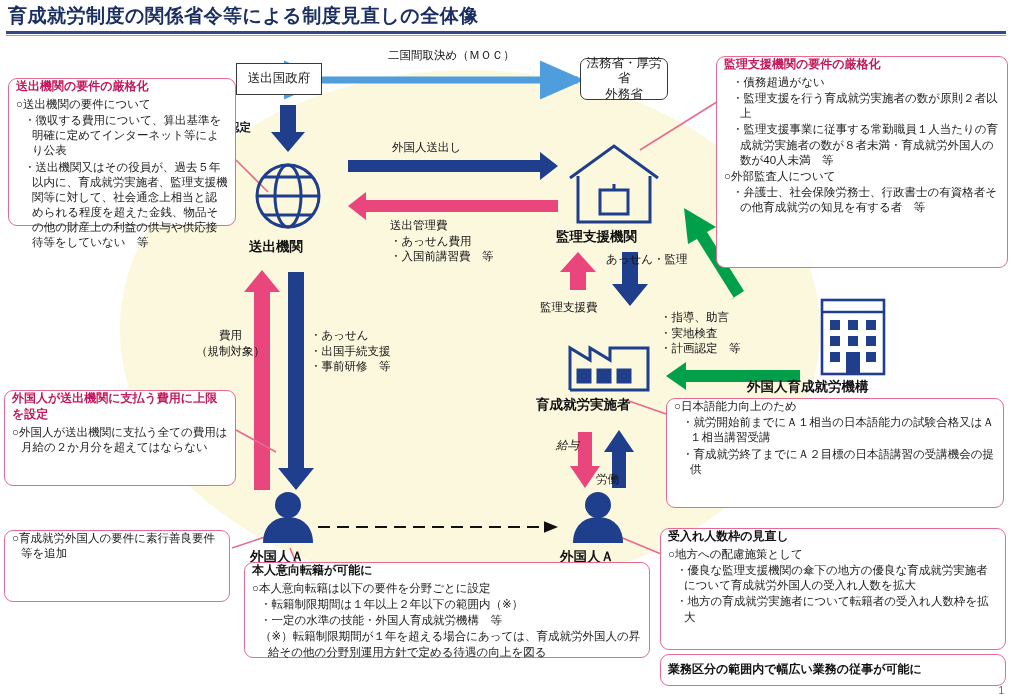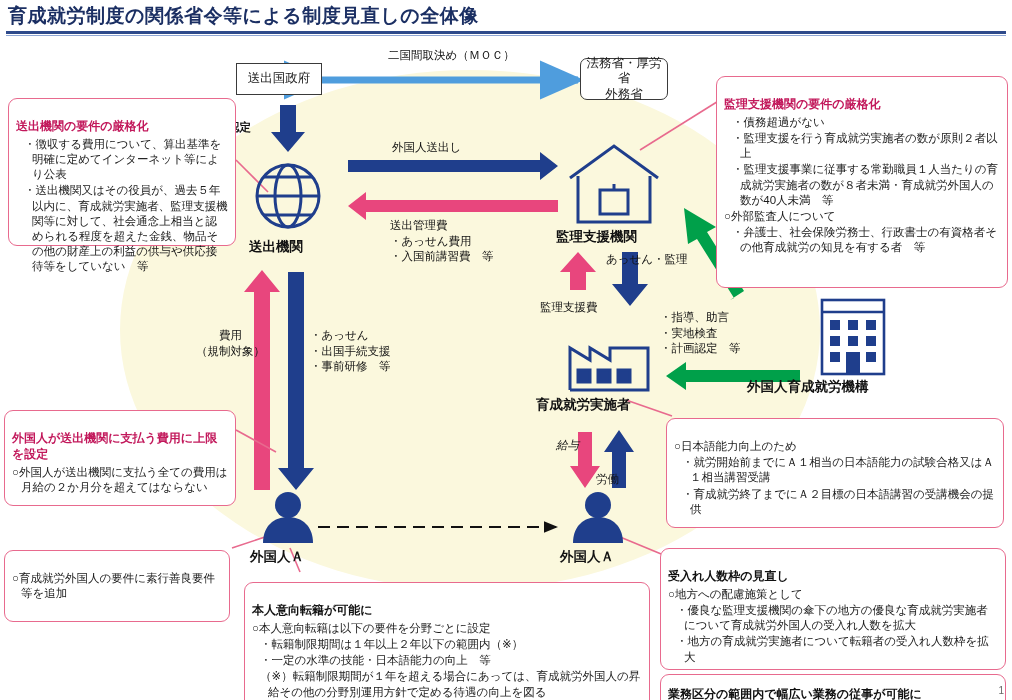--- a/index.html
+++ b/index.html
@@ -20,21 +20,21 @@
 
   
   #bg-ellipse{
     position:absolute;left:120px;top:70px;width:700px;height:520px;
     background:#fbf8dd;border-radius:50%;
   }
 
   
   .pinkbox{
     position:absolute;background:#ffffff;border:1.6px solid #e86a8e;border-radius:9px;
-    padding:20px 7px;box-sizing:border-box;font-size:11.5px;line-height:1.32;margin-top:20px;
+    padding:0 7px;box-sizing:border-box;font-size:11.5px;line-height:1.32;
   }
   .pinkbox .hd{font-weight:bold;color:#c2185b;display:block;margin-bottom:2px;font-size:12px;}
   .pinkbox .hd.black{color:#111;}
   .pinkbox p{margin:0 0 1px 0;}
   .pinkbox .ind{padding-left:9px;text-indent:-9px;}
   .pinkbox .ind2{padding-left:16px;text-indent:-8px;}
 
   .plainbox{
     position:absolute;border:1.4px solid #3a3a3a;background:#fff;
     font-size:12.5px;text-align:center;box-sizing:border-box;
@@ -203,20 +203,21 @@
 <div class="smalllabel" style="left:196px;top:328px;white-space:pre-line;text-align:center;">費用
 （規制対象）</div>
 <div class="smalllabel" style="left:310px;top:328px;white-space:pre-line;">・あっせん
 ・出国手続支援
 ・事前研修　等</div>
 <div class="smalllabel" style="left:556px;top:438px;font-style:italic;">給与</div>
 <div class="smalllabel" style="left:596px;top:472px;">労働</div>
 
 <div class="pinkbox" style="left:8px;top:78px;width:228px;height:148px;">
   <span class="hd">送出機関の要件の厳格化</span>
+  <p class="ind">○送出機関の要件について</p>
   <p class="ind2">・徴収する費用について、算出基準を明確に定めてインターネット等により公表</p>
   <p class="ind2">・送出機関又はその役員が、過去５年以内に、育成就労実施者、監理支援機関等に対して、社会通念上相当と認められる程度を超えた金銭、物品その他の財産上の利益の供与や供応接待等をしていない　等</p>
 </div>
 
 <div class="pinkbox" style="left:716px;top:56px;width:292px;height:212px;">
   <span class="hd">監理支援機関の要件の厳格化</span>
   <p class="ind2">・債務超過がない</p>
   <p class="ind2">・監理支援を行う育成就労実施者の数が原則２者以上</p>
   <p class="ind2">・監理支援事業に従事する常勤職員１人当たりの育成就労実施者の数が８者未満・育成就労外国人の数が40人未満　等</p>
   <p class="ind">○外部監査人について</p>
@@ -225,25 +226,25 @@
 
 <div class="pinkbox" style="left:4px;top:390px;width:232px;height:96px;">
   <span class="hd">外国人が送出機関に支払う費用に上限を設定</span>
   <p class="ind">○外国人が送出機関に支払う全ての費用は月給の２か月分を超えてはならない</p>
 </div>
 
 <div class="pinkbox" style="left:4px;top:530px;width:226px;height:72px;">
   <p class="ind">○育成就労外国人の要件に素行善良要件等を追加</p>
 </div>
 
-<div class="pinkbox" style="left:244px;top:562px;width:406px;height:128px;">
+<div class="pinkbox" style="left:244px;top:562px;width:406px;height:96px;">
   <span class="hd black">本人意向転籍が可能に</span>
   <p class="ind">○本人意向転籍は以下の要件を分野ごとに設定</p>
   <p class="ind2">・転籍制限期間は１年以上２年以下の範囲内（※）</p>
-  <p class="ind2">・一定の水準の技能・日本語能力の向上　等</p>
+  <p class="ind2">・一定の水準の技能・外国人育成就労機構　等</p>
   <p class="ind2">（※）転籍制限期間が１年を超える場合にあっては、育成就労外国人の昇給その他の分野別運用方針で定める待遇の向上を図る</p>
 </div>
 
 <div class="pinkbox" style="left:666px;top:398px;width:338px;height:110px;">
   <p class="ind">○日本語能力向上のため</p>
   <p class="ind2">・就労開始前までにＡ１相当の日本語能力の試験合格又はＡ１相当講習受講</p>
   <p class="ind2">・育成就労終了までにＡ２目標の日本語講習の受講機会の提供</p>
 </div>
 
 <div class="pinkbox" style="left:660px;top:528px;width:346px;height:122px;">

